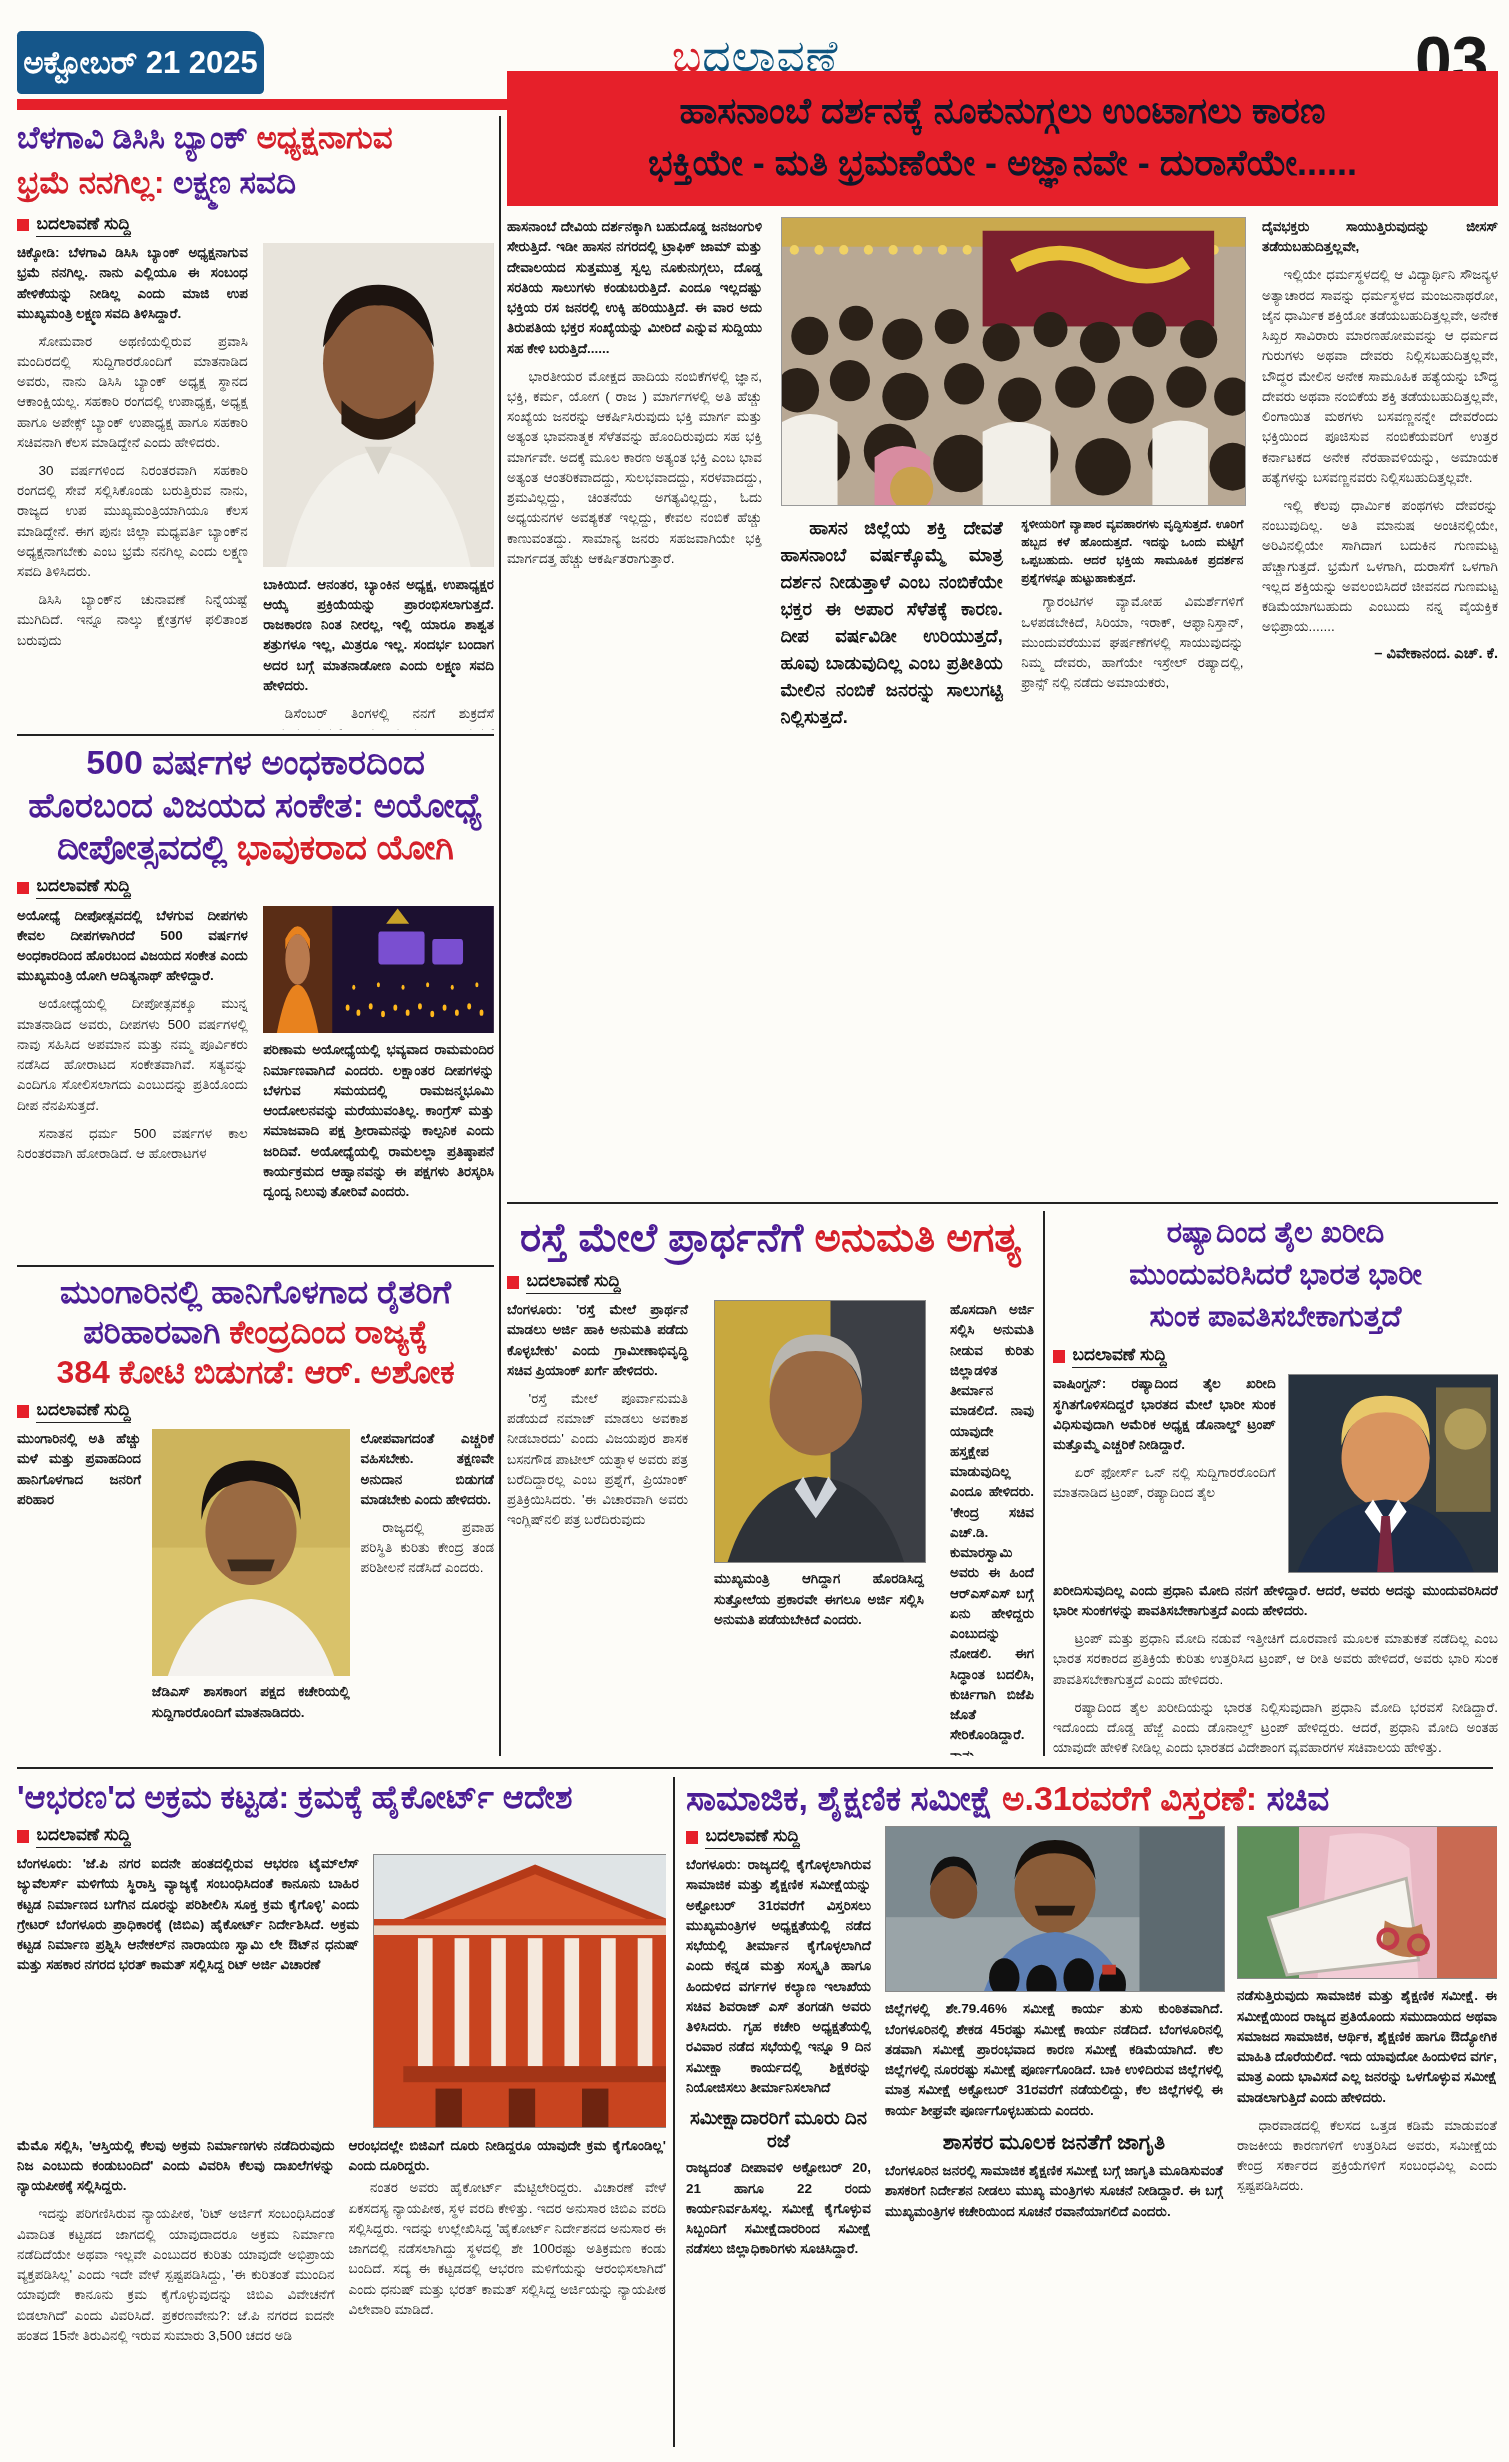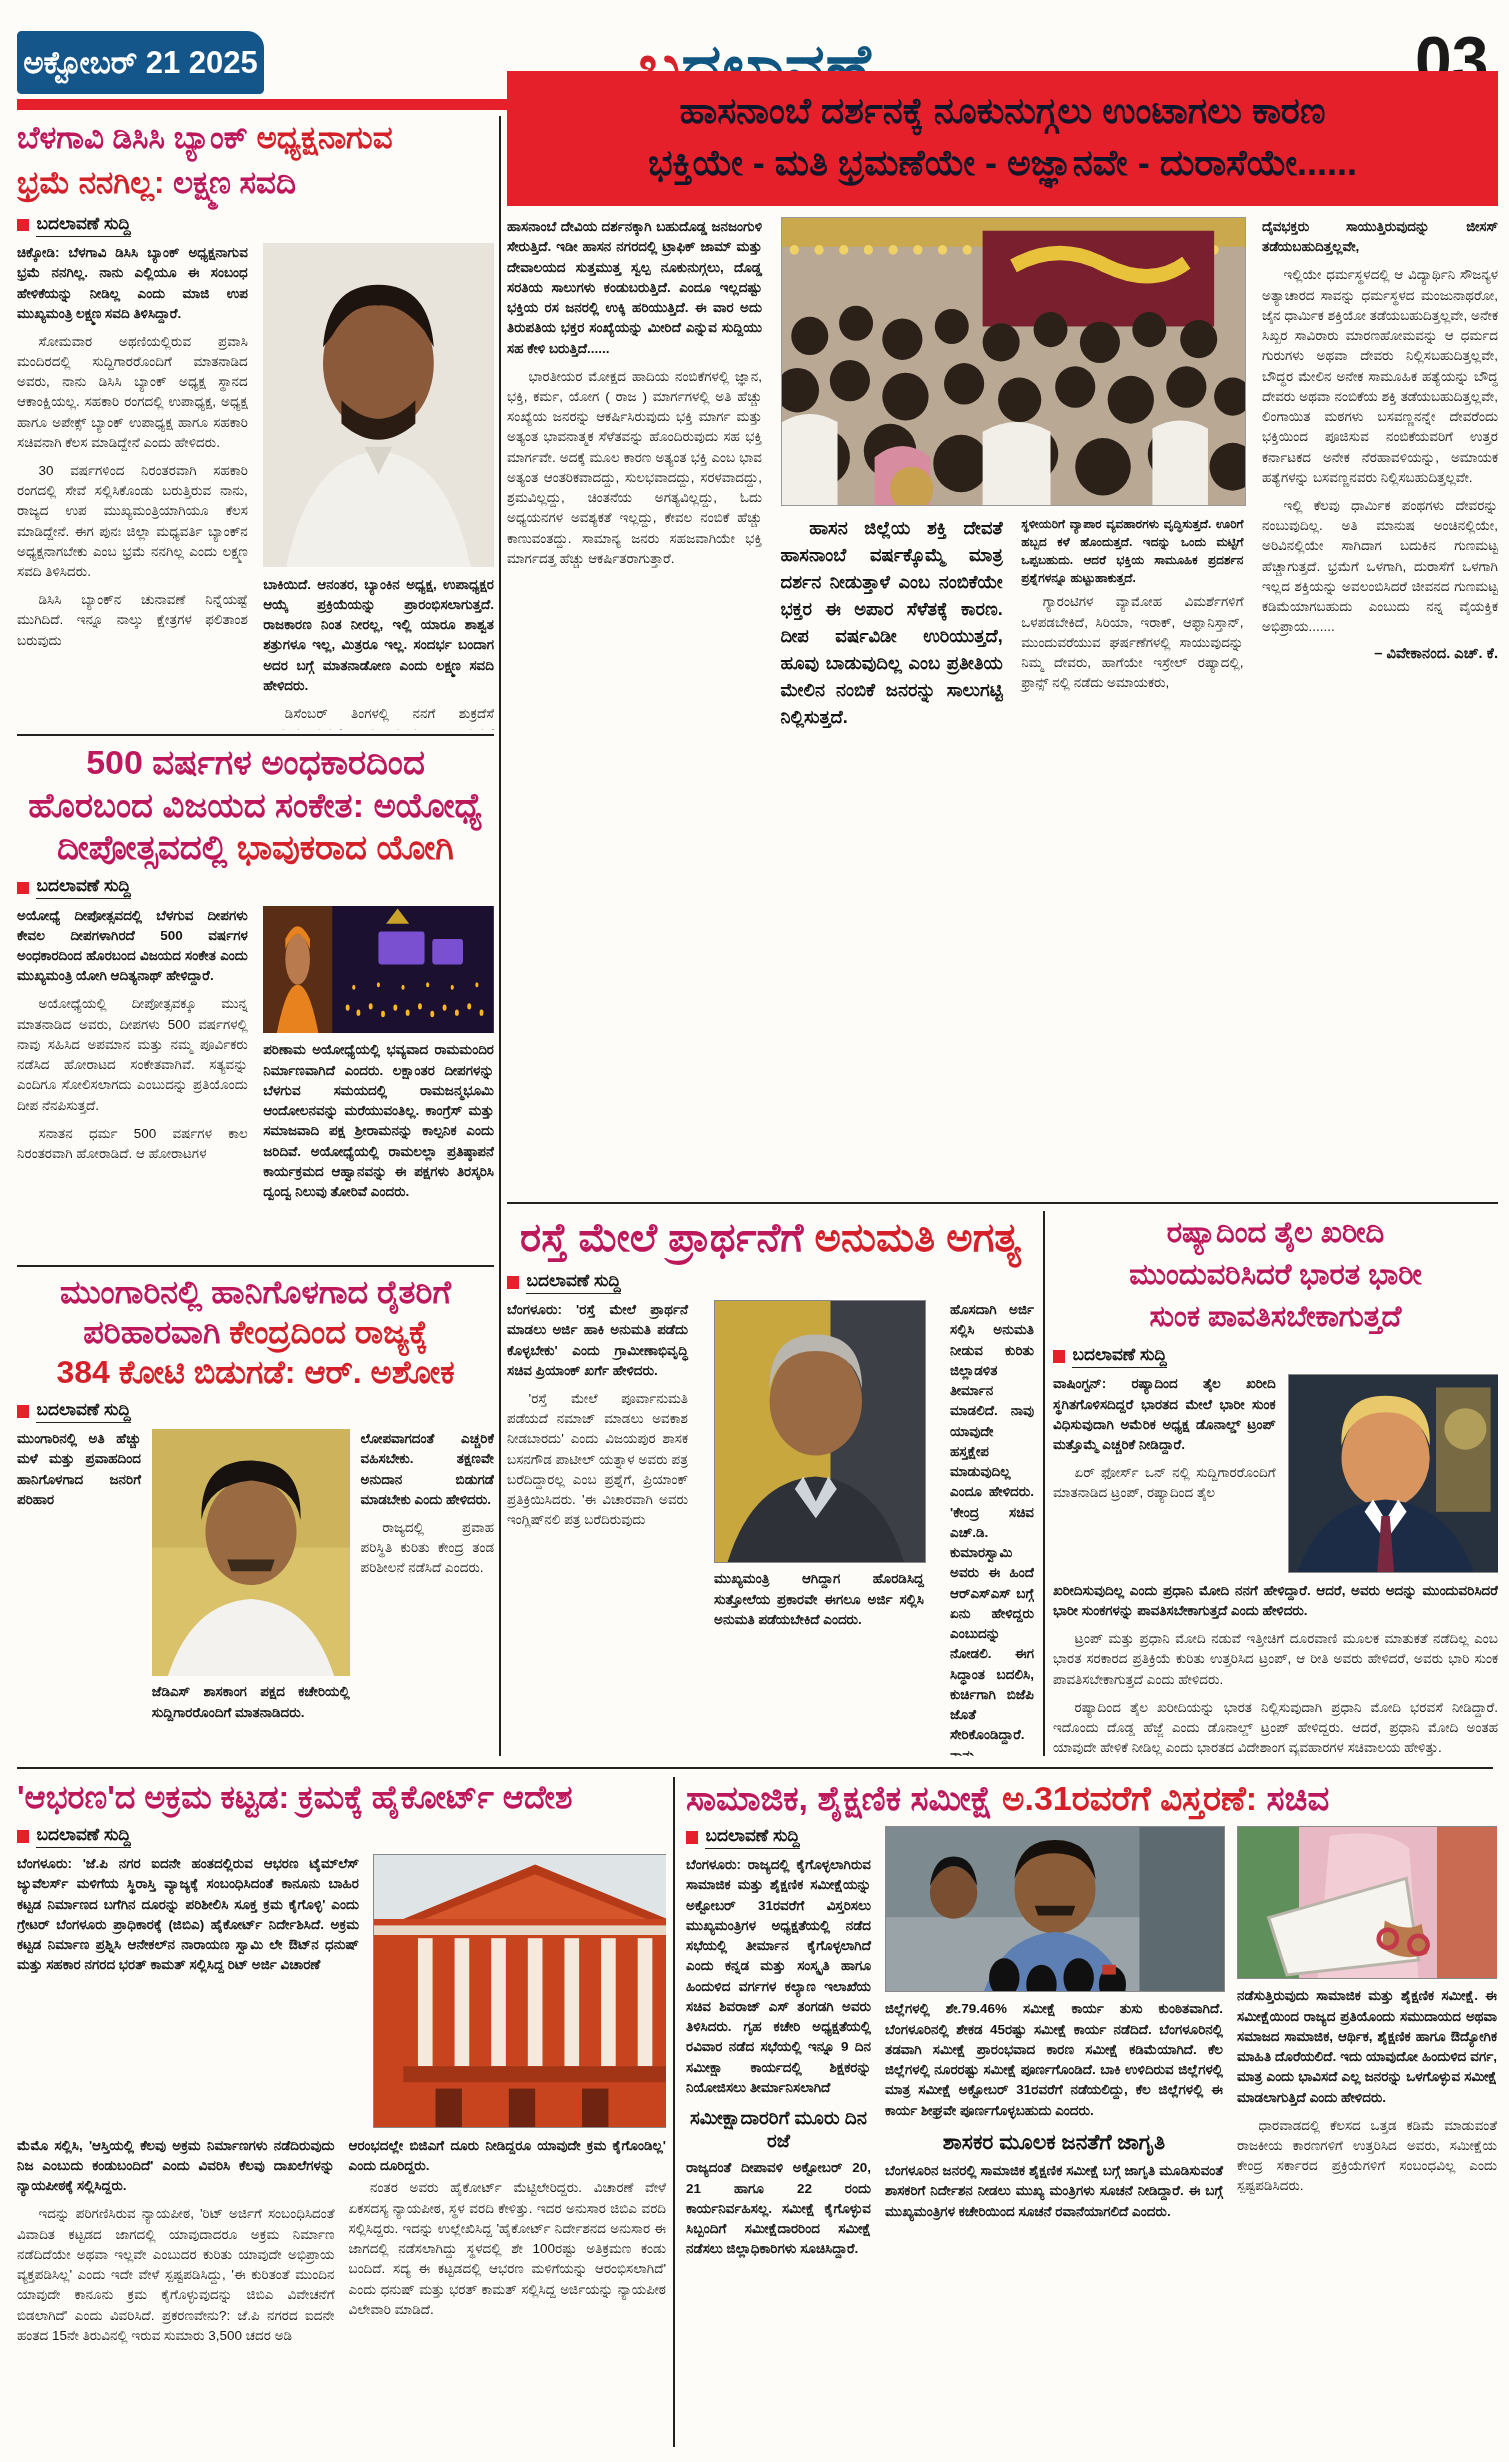--- a/index.html
+++ b/index.html
@@ -2,33 +2,33 @@
 <html style="font-size:12.4px"><head>
 <meta charset="utf-8">
 <style>
   html,body{margin:0;padding:0;background:#888;}
   .page{position:relative;width:1510px;height:2462px;background:#fdfcf8;color:#141414;
         font-family:"Liberation Sans","DejaVu Sans",sans-serif;overflow:hidden;}
   
   .datebox{position:absolute;left:17px;top:31px;width:247px;height:63px;background:#15568a;
            border-radius:4.6px 17px 4.6px 4.6px;display:flex;align-items:center;justify-content:center;
            color:#fff;font-size:31px;font-weight:bold;}
-  .masthead{position:absolute;left:0;top:31px;width:100%;text-align:center;font-size:62px;font-weight:bold;letter-spacing:0.8px;}
+  .masthead{position:absolute;left:0;top:31px;width:100%;text-align:center;font-size:44px;font-weight:normal;letter-spacing:0.8px;}
   .masthead .m-first{color:#d6202a;}
   .masthead .m-rest{color:#0f5580;}
   .pagenum{position:absolute;right:21.6px;top:21.6px;font-size:66px;font-weight:bold;color:#1a1a1a;
            font-family:"Liberation Sans",sans-serif;}
   .redbar{position:absolute;left:17px;top:99px;width:1476px;height:10.8px;background:#e6202a;}
   
   .vrule{position:absolute;width:1.5px;background:#222;}
   .hrule{position:absolute;height:2.3px;background:#222;}
   
   .headline{font-weight:bold;line-height:1.25;text-align:center;}
   .hl-red{color:#d5202a;}
-  .hl-black{color:#be185d;}
+  .hl-black{color:#4c1d95;}
   .byline{display:flex;align-items:center;gap:7px;margin:7.7px 0 6.2px 0;font-weight:bold;font-size:17px;}
   .byline .sq{width:12.4px;height:12.4px;background:#e6202a;flex:0 0 auto;}
   .byline .bl-text{border-bottom:1.5px solid #222;padding-bottom:2.3px;}
   .cols{display:flex;gap:15.4px;}
   .col{flex:1;min-width:0;}
   .col p{margin:0 0 7.7px 0;font-size:13.5px;line-height:1.5;text-align:justify;text-indent:1.6em;}
   .col p:first-child{text-indent:0;font-weight:bold;}
   .sig{font-weight:bold;text-align:right;font-size:14.7px;margin-top:4.6px;}
   .subhead{font-weight:bold;font-size:18.5px;text-align:center;margin:6.2px 0;line-height:1.25;}
   

